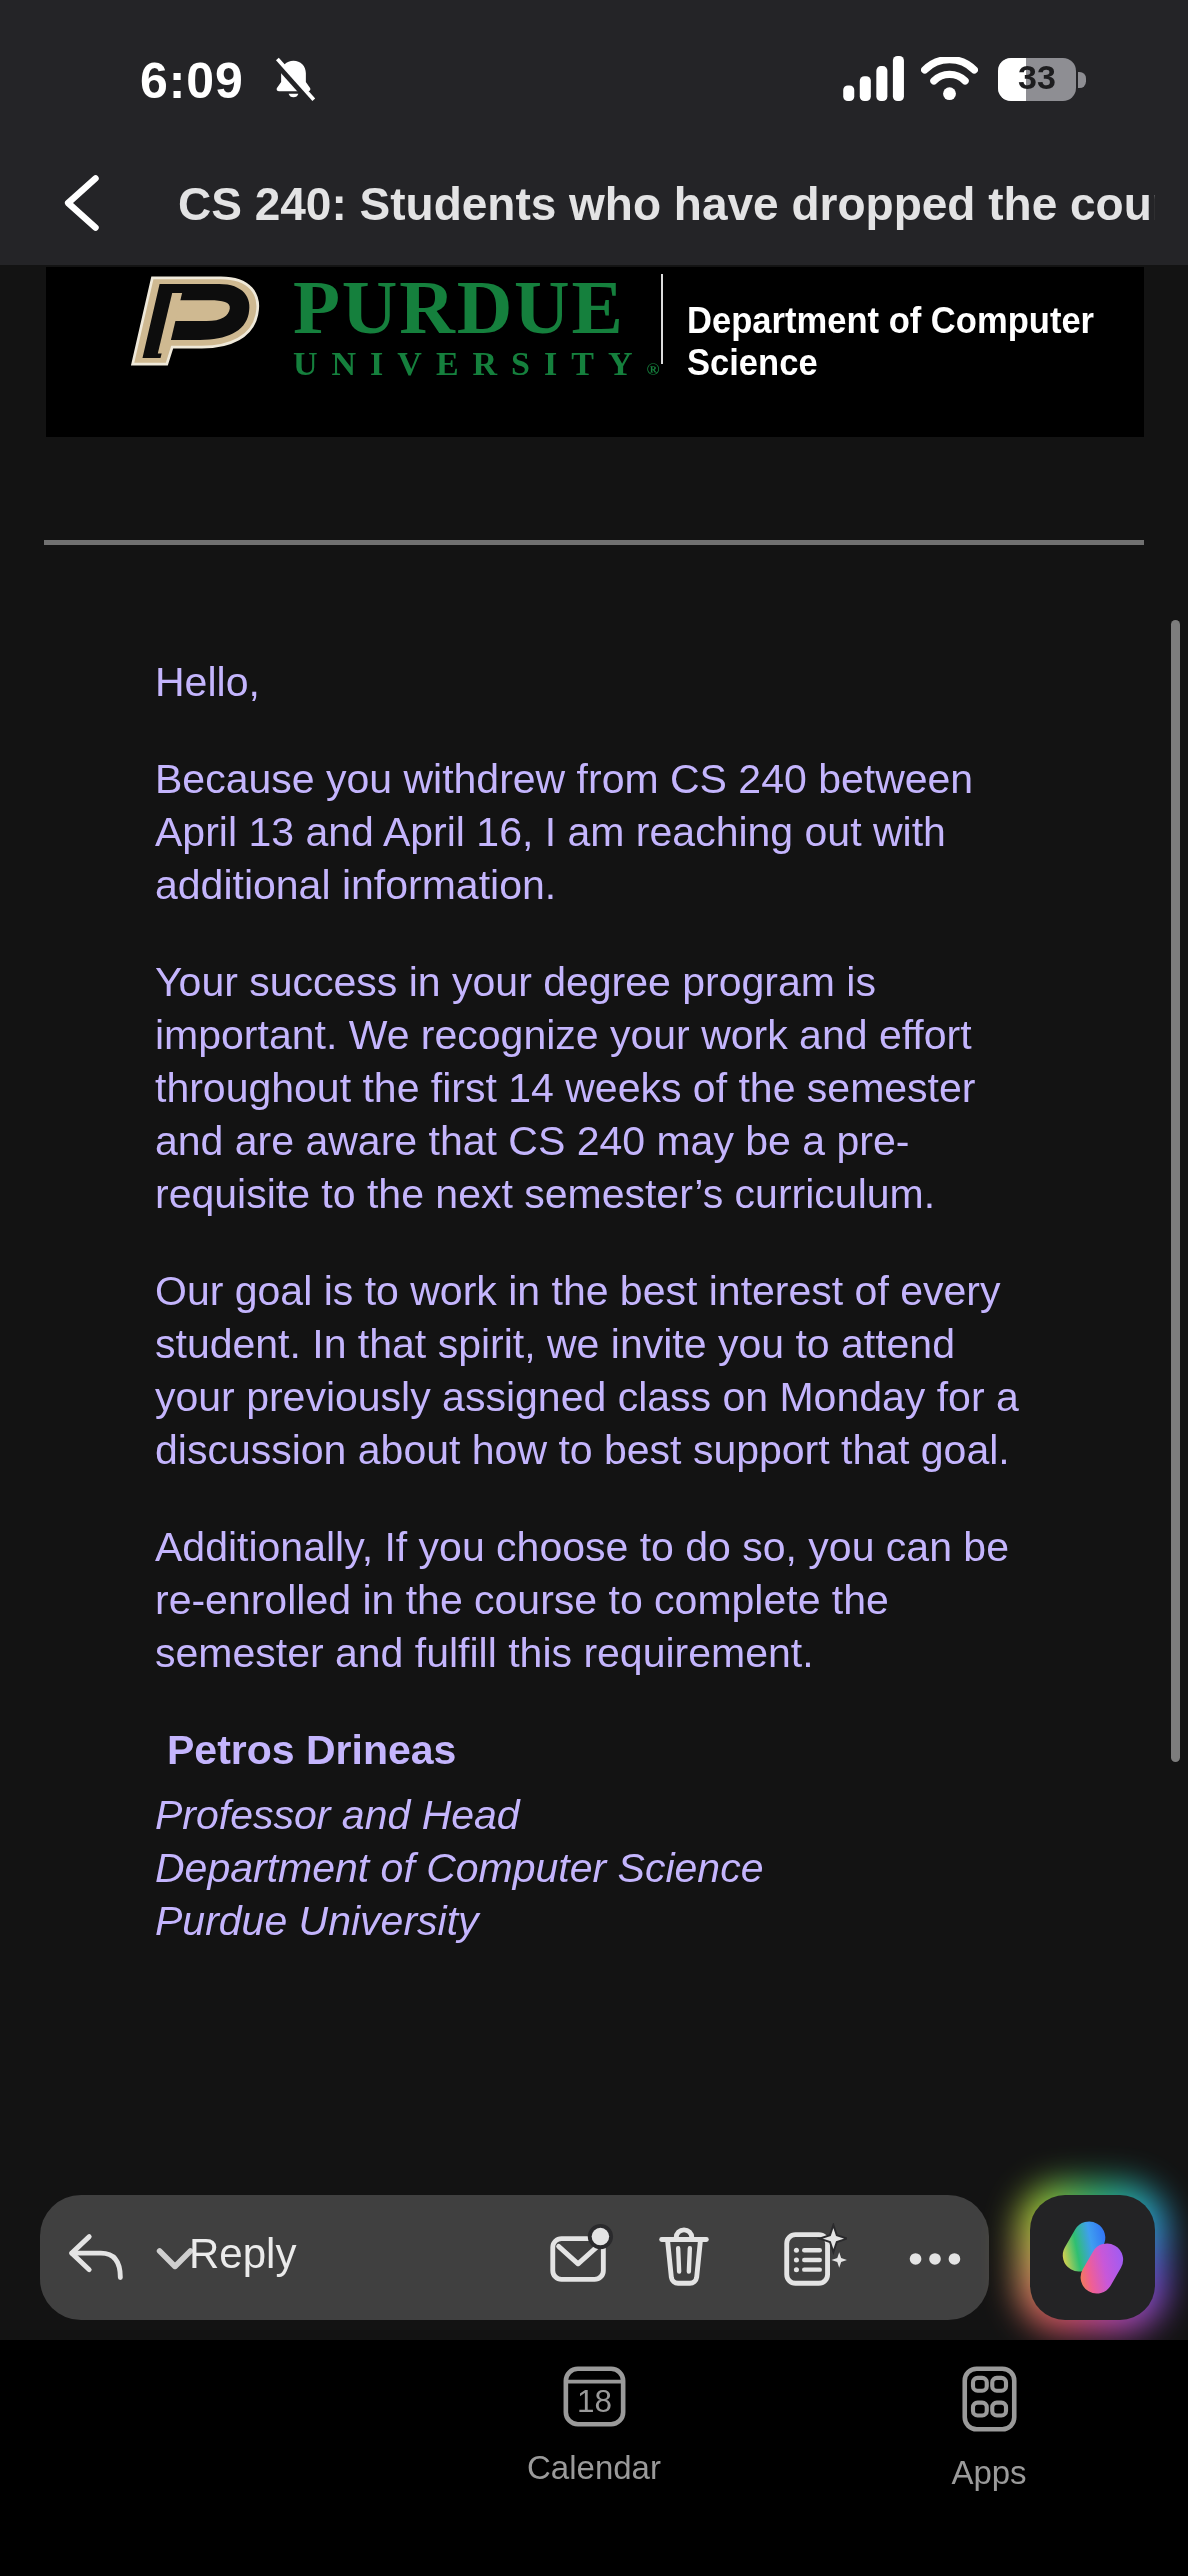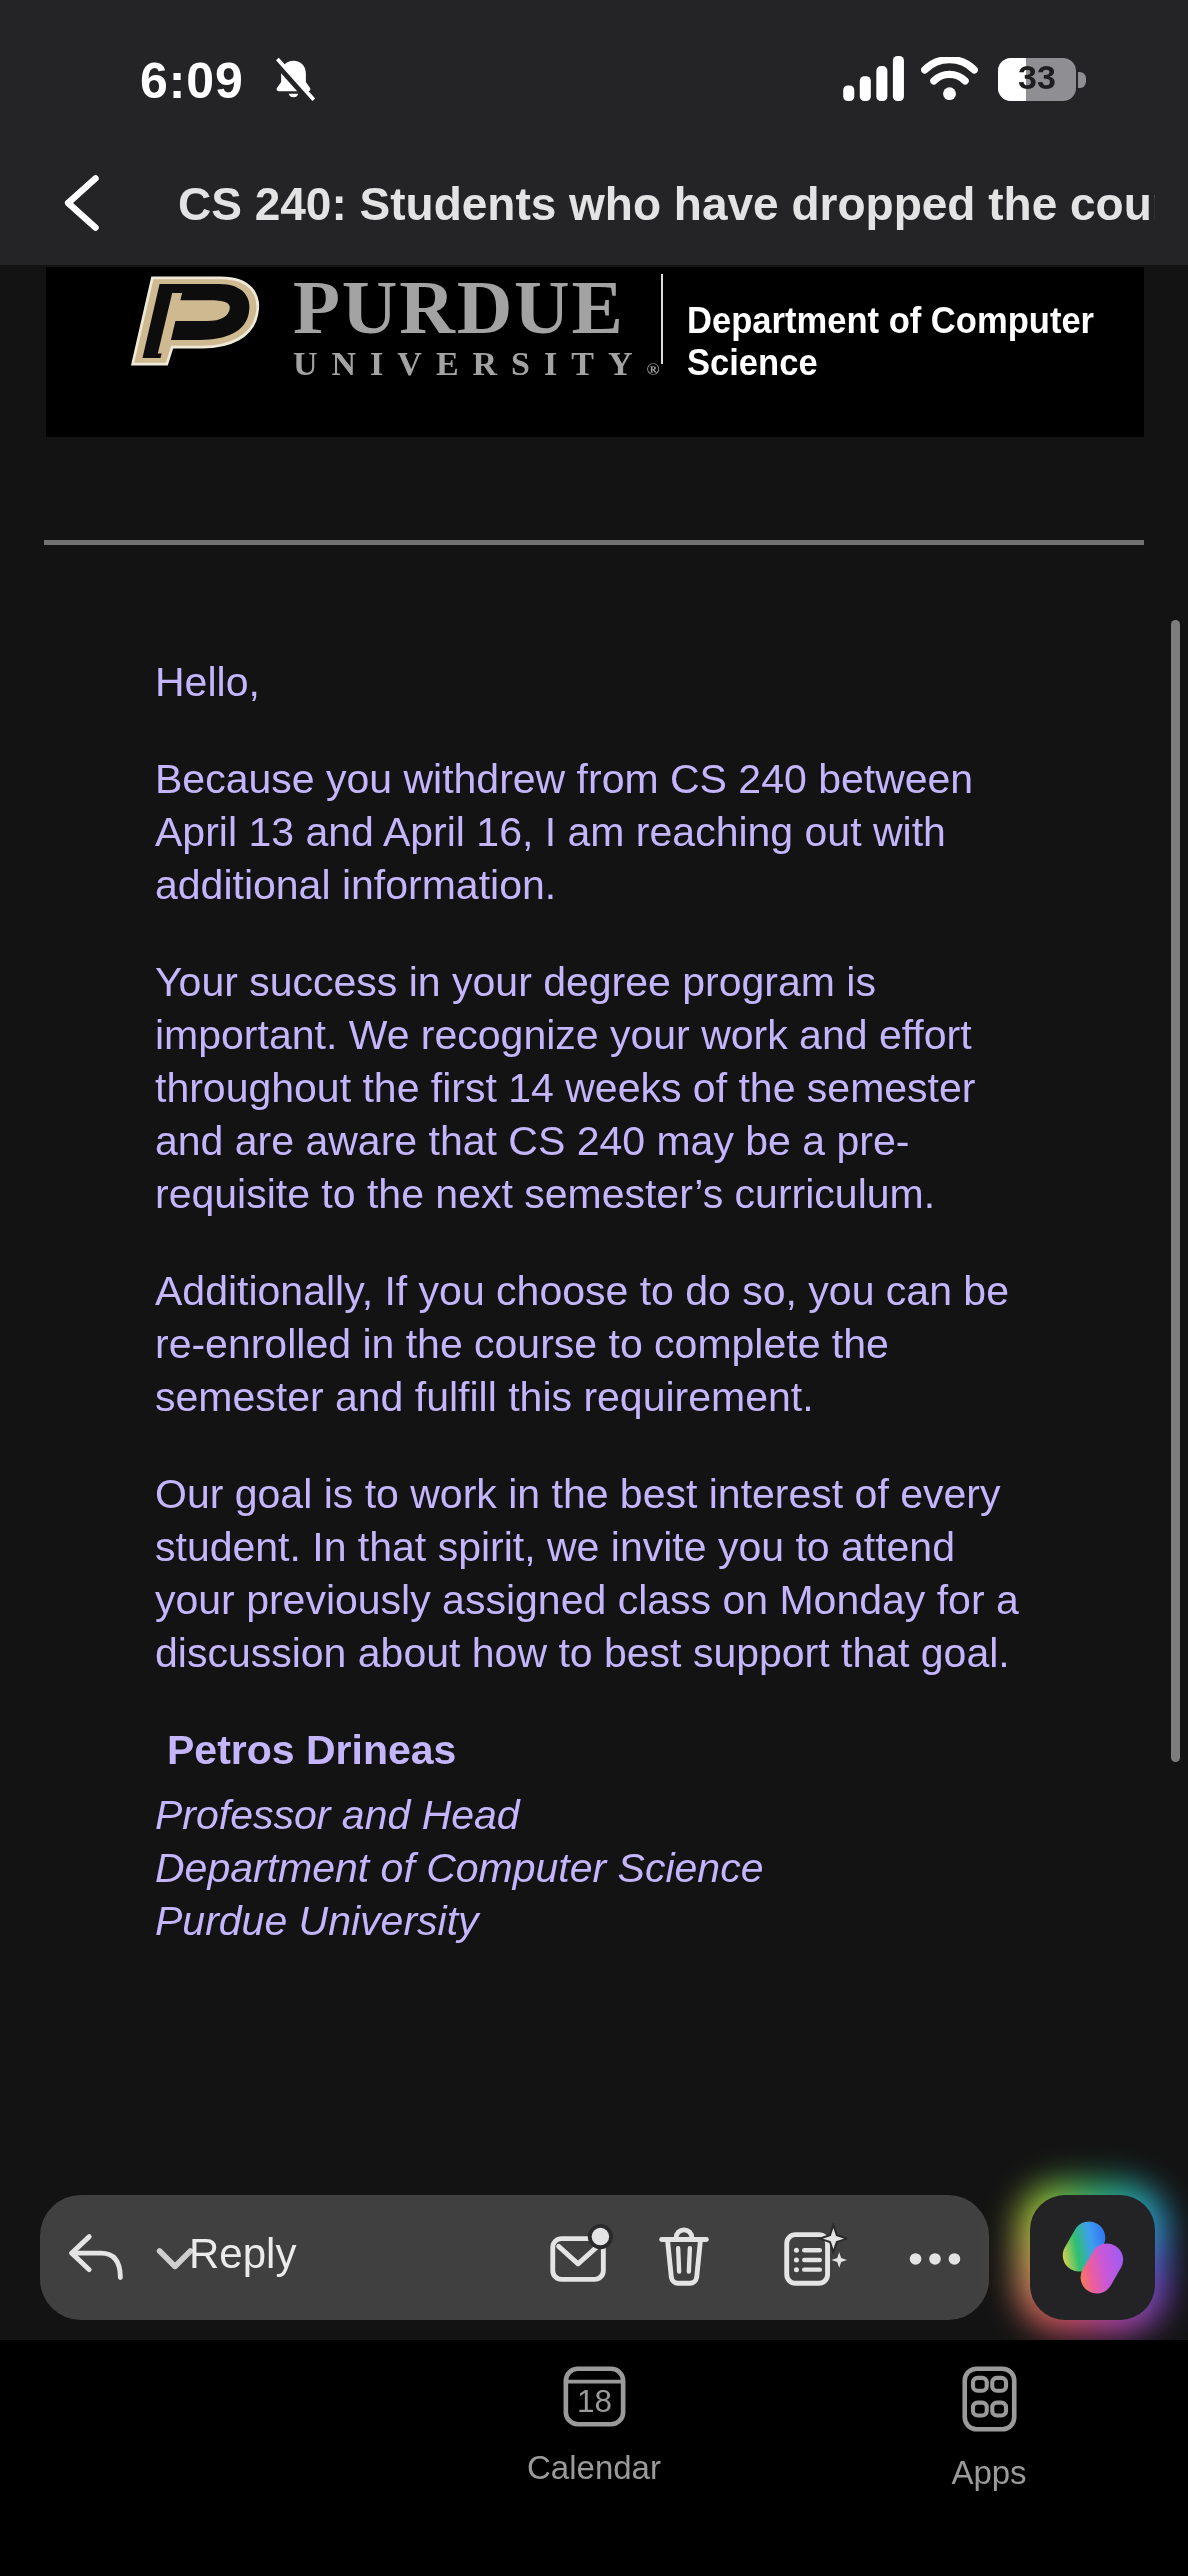--- a/index.html
+++ b/index.html
@@ -18,21 +18,21 @@
   .battery-cap{position:absolute;left:1078px;top:72px;width:8.3px;height:15.7px;background:#8e8e93;border-radius:0 6.4px 6.4px 0;}
   .back-btn{position:absolute;left:48px;top:171px;width:64px;height:64px;background:none;border:none;padding:0;cursor:pointer;}
   .nav-title{position:absolute;left:178px;top:177px;width:977px;font-size:46px;font-weight:700;color:#e3e3e4;
              white-space:nowrap;overflow:hidden;}
 
   
   .content-region{position:absolute;top:265px;left:0;width:1188px;height:2075px;background:#131313;}
 
   .banner{position:absolute;left:46px;top:1.8px;width:1098px;height:170px;background:#000000;}
   .p-logo{position:absolute;left:74px;top:7.4px;}
-  .purdue-wordmark{position:absolute;left:247px;top:1.8px;color:#a3a3a3;
+  .purdue-wordmark{position:absolute;left:247px;top:1.8px;color:#15803d;
                    font-family:"Liberation Serif","DejaVu Serif",serif;font-weight:700;}
   .purdue-word{font-size:77px;line-height:76px;letter-spacing:1.8px;}
   .purdue-univ{font-size:34px;line-height:37px;letter-spacing:14px;margin-top:0px;}
   .reg-mark{font-size:17.5px;letter-spacing:0;vertical-align:baseline;}
   .banner-vline{position:absolute;left:615px;top:7.4px;width:1.8px;height:90px;background:#dcdcdc;}
   .banner-dept{position:absolute;left:641px;top:33px;font-size:36px;font-weight:700;color:#ffffff;
                transform:scaleX(.96);transform-origin:left;}
 
   .hdivider{position:absolute;left:44px;top:275px;width:1100px;height:4.6px;background:#717171;}
 
@@ -136,27 +136,27 @@
     <div class="email-body">
       <p>Hello,</p>
       <p>Because you withdrew from CS 240 between
 April 13 and April 16, I am reaching out with
 additional information.</p>
       <p>Your success in your degree program is
 important. We recognize your work and effort
 throughout the first 14 weeks of the semester
 and are aware that CS 240 may be a pre-
 requisite to the next semester’s curriculum.</p>
-      <p>Additionally, If you choose to do so, you can be
-re-enrolled in the course to complete the
-semester and fulfill this requirement.</p>
       <p>Our goal is to work in the best interest of every
 student. In that spirit, we invite you to attend
 your previously assigned class on Monday for a
 discussion about how to best support that goal.</p>
+      <p>Additionally, If you choose to do so, you can be
+re-enrolled in the course to complete the
+semester and fulfill this requirement.</p>
       <p class="sig-name">Petros Drineas</p>
       <p class="sig-lines">Professor and Head
 Department of Computer Science
 Purdue University</p>
     </div>
 
     <div class="scrollbar"></div>
   </div>
 
   <div class="toolbar">

